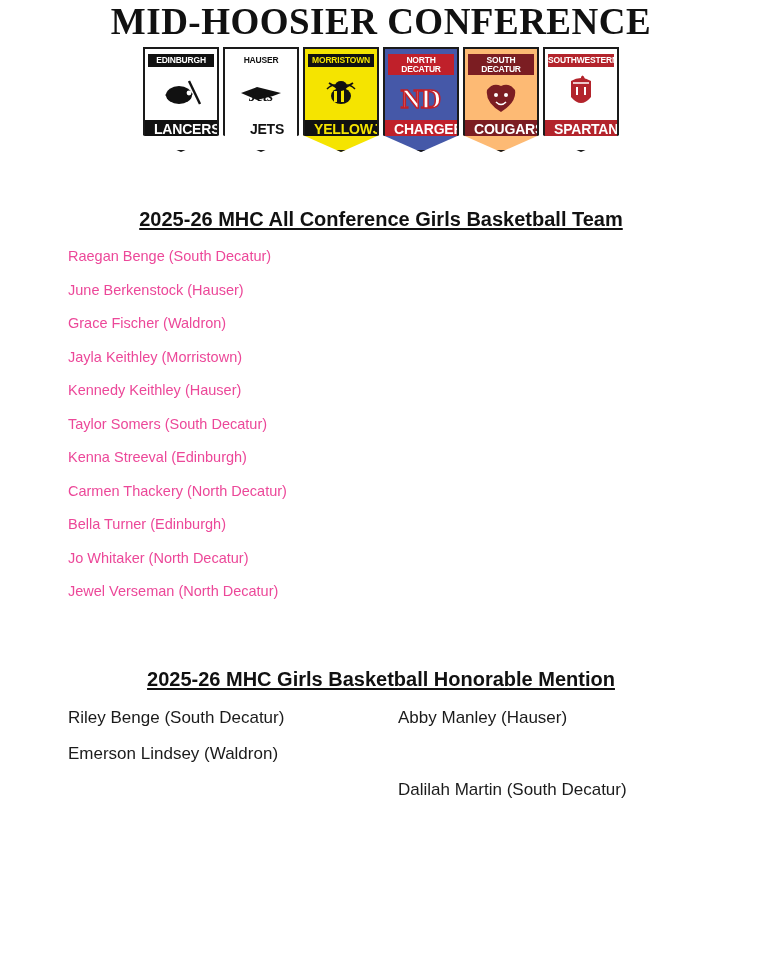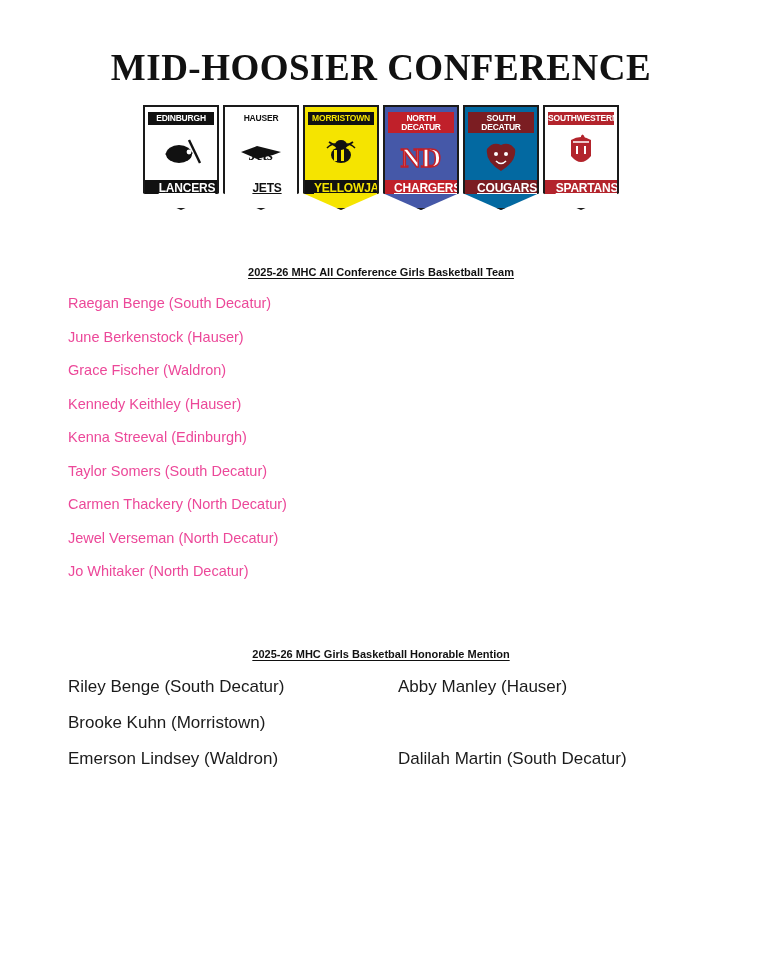--- a/index.html
+++ b/index.html
@@ -21,30 +21,29 @@
     position: relative;
   }
 
   
   .conference-title {
     text-align: center;
     font-family: "Liberation Serif", serif;
     font-weight: bold;
     font-size: 37px;
     letter-spacing: 0.5px;
-    margin-top: 46px;
     color: #111111;
   }
 
   .pennant-row {
     display: flex;
     justify-content: center;
     align-items: flex-start;
     gap: 4px;
-    margin-top: 16px;
+    margin-top: 4px;
   }
 
   .pennant {
     width: 76px;
     height: 105px;
     position: relative;
     display: flex;
     flex-direction: column;
     align-items: center;
     justify-content: space-between;
@@ -62,24 +61,23 @@
     text-align: center;
     line-height: 1.0;
     width: 100%;
   }
   .pennant .p-top {
     font-size: 8.5px;
     letter-spacing: -0.2px;
     padding: 2px 0 2px 0;
   }
   .pennant .p-bottom {
-    font-size: 12px;
+    font-size: 14px;
     letter-spacing: -0.2px;
     padding: 2px 0 0 12px;
-    text-decoration: underline;
   }
   .pennant .p-mid {
     flex: 1;
     display: flex;
     align-items: center;
     justify-content: center;
     width: 100%;
   }
   .mascot {
     width: 44px;
@@ -93,38 +91,38 @@
 
   .pn-hauser { background: #ffffff; color: #111111; }
   .pn-hauser .p-top, .pn-hauser .p-bottom { background: #ffffff; color:#111111; }
 
   .pn-morristown { background: #f5e400; color: #111111; }
   .pn-morristown .p-top, .pn-morristown .p-bottom { background: #111111; color:#f5e400; }
 
   .pn-northdecatur { background: #4558a8; color: #ffffff; }
   .pn-northdecatur .p-top, .pn-northdecatur .p-bottom { background: #c0202a; color:#ffffff; }
 
-  .pn-southdecatur { background: #0369a1; color: #7b1d22; }
+  .pn-southdecatur { background: #fdba74; color: #7b1d22; }
   .pn-southdecatur .p-top, .pn-southdecatur .p-bottom { background: #7b1d22; color:#ffffff; }
 
   .pn-southwestern { background: #ffffff; color: #b3242c; }
   .pn-southwestern .p-top, .pn-southwestern .p-bottom { background: #b3242c; color:#ffffff; }
 
   .pn-waldron { background: #ffffff; color: #2e4a9c; }
   .pn-waldron .p-top, .pn-waldron .p-bottom { background: #2e4a9c; color:#ffffff; }
 
   
   .content {
     padding: 0 68px;
     margin-top: 56px;
   }
 
   .section-heading {
     text-align: center;
-    font-size: 11px;
+    font-size: 20px;
     font-weight: bold;
     text-decoration: underline;
     text-underline-offset: 2px;
     color: #111111;
     margin: 0 0 18px 0;
   }
 
   .name-list {
     list-style: none;
     margin: 0;
@@ -254,35 +252,36 @@
   </div>
 
   <div class="content">
 
     <div class="section">
       <div class="section-heading">2025-26 MHC All Conference Girls Basketball Team</div>
       <ul class="name-list">
         <li>Raegan Benge (South Decatur)</li>
         <li>June Berkenstock (Hauser)</li>
         <li>Grace Fischer (Waldron)</li>
+        <li>Jayla Keithley (Morristown)</li>
         <li>Kennedy Keithley (Hauser)</li>
+        <li>Taylor Somers (South Decatur)</li>
         <li>Kenna Streeval (Edinburgh)</li>
-        <li>Taylor Somers (South Decatur)</li>
         <li>Carmen Thackery (North Decatur)</li>
+        <li>Bella Turner (Edinburgh)</li>
+        <li>Jo Whitaker (North Decatur)</li>
         <li>Jewel Verseman (North Decatur)</li>
-        <li>Jo Whitaker (North Decatur)</li>
       </ul>
     </div>
 
     <div class="section hm-section">
       <div class="section-heading">2025-26 MHC Girls Basketball Honorable Mention</div>
       <div class="hm-grid">
         <ul class="hm-col left">
           <li>Riley Benge (South Decatur)</li>
-          <li>Brooke Kuhn (Morristown)</li>
           <li>Emerson Lindsey (Waldron)</li>
         </ul>
         <ul class="hm-col right">
           <li>Abby Manley (Hauser)</li>
           <li class="spacer">&nbsp;</li>
           <li>Dalilah Martin (South Decatur)</li>
         </ul>
       </div>
     </div>
 

